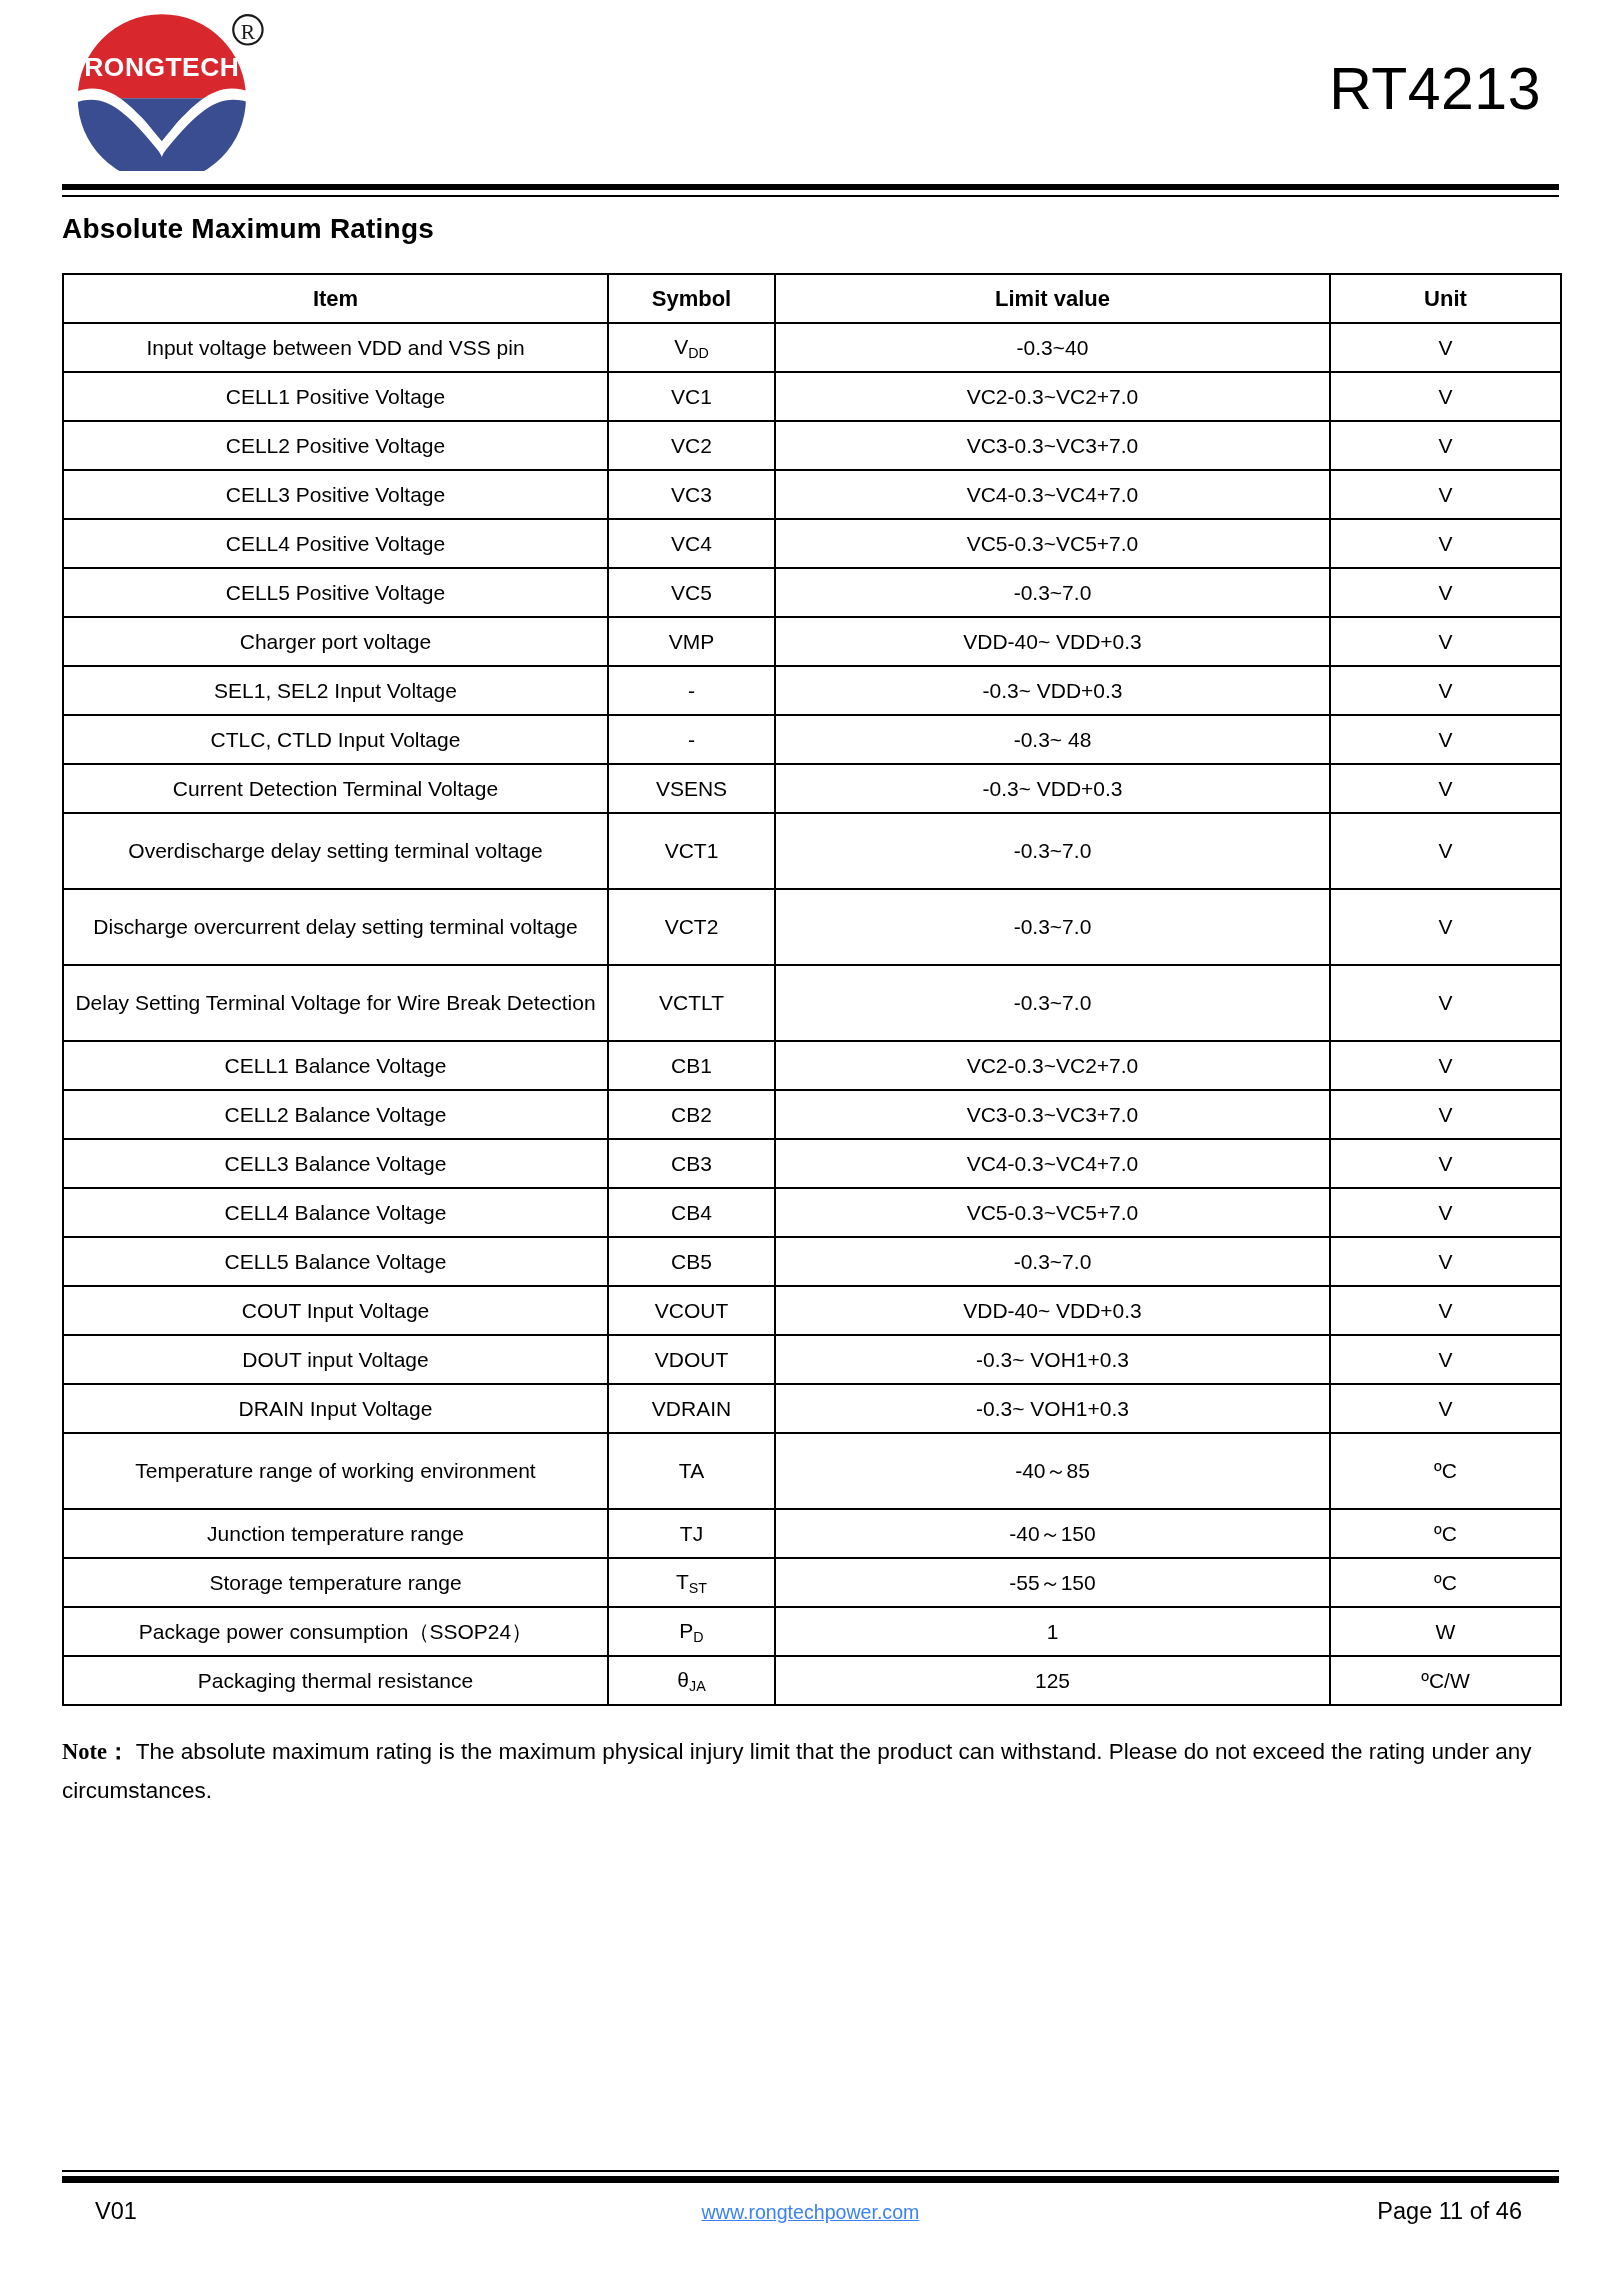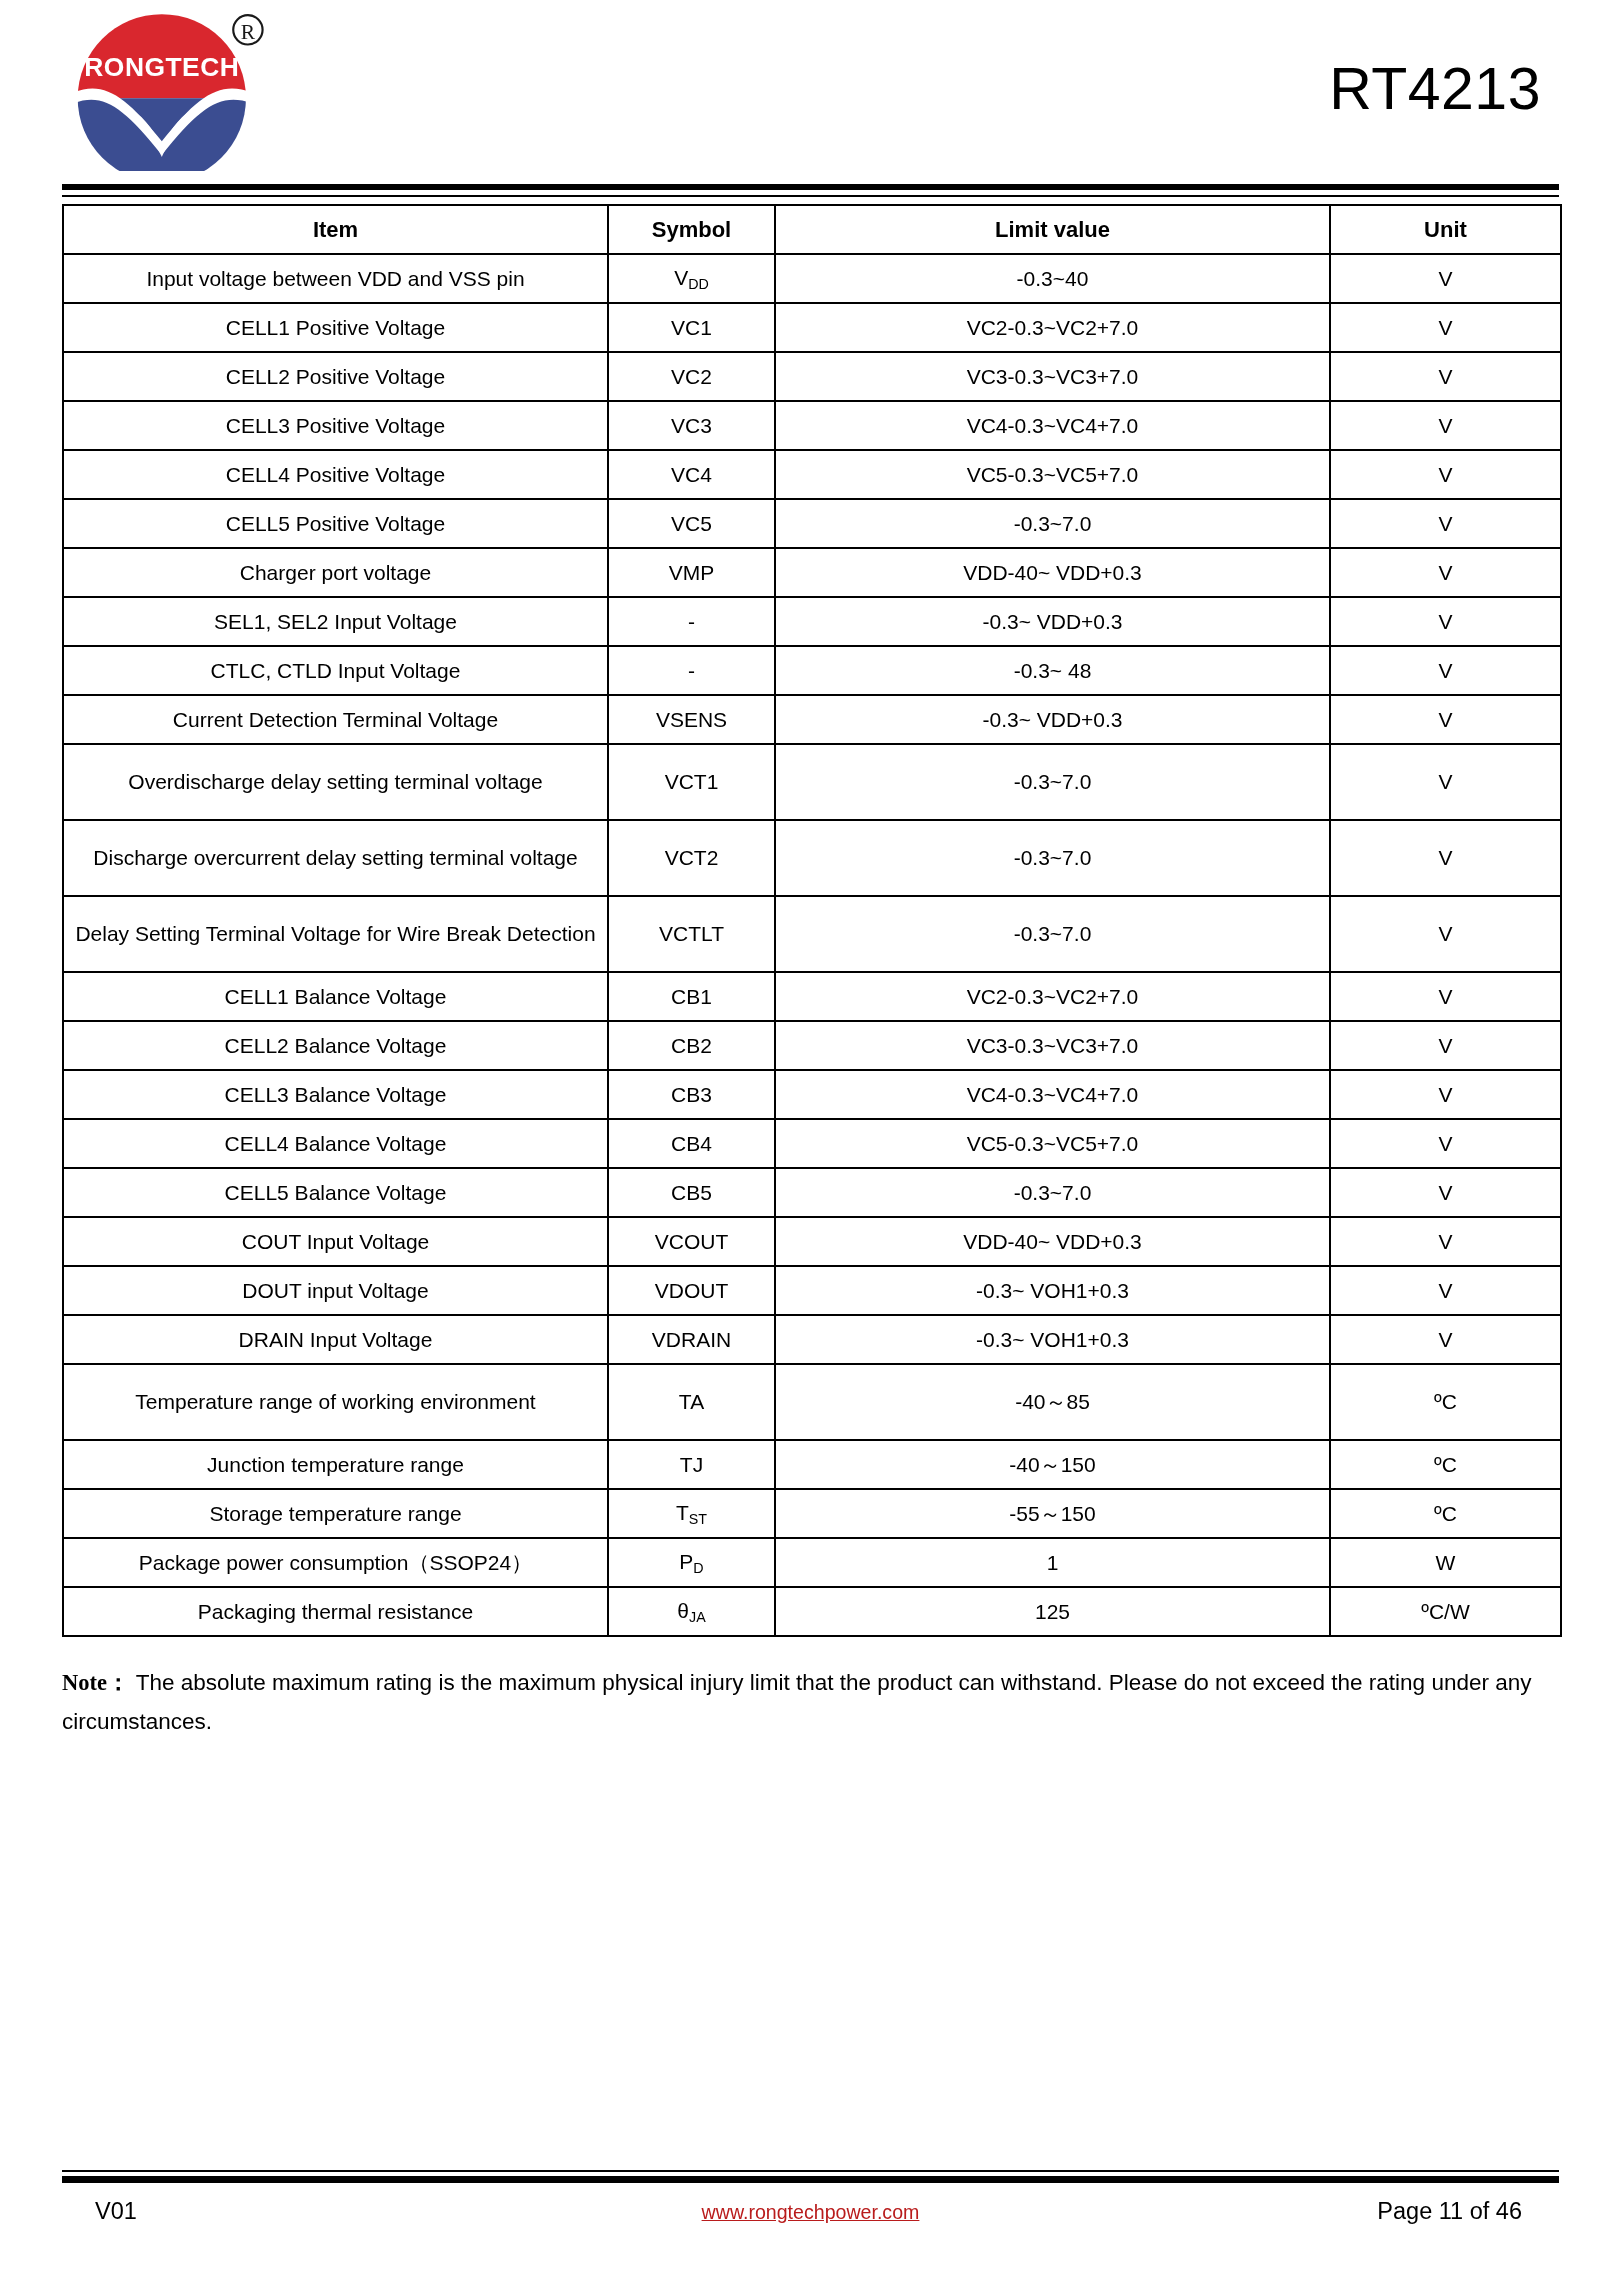--- a/index.html
+++ b/index.html
@@ -132,21 +132,21 @@
     bottom: 60px;
     height: 43px;
     display: flex;
     align-items: center;
     font-size: 23.5px;
   }
   .footer .left   { width: 33%; text-align: left; padding-left: 33px; box-sizing: border-box; }
   .footer .center { width: 34%; text-align: center; }
   .footer .right  { width: 33%; text-align: right; padding-right: 37px; box-sizing: border-box; }
   .footer .center a {
-    color: #b91c1c;
+    color: #3b82f6;
     text-decoration: underline;
     font-size: 19.6px;
   }
 </style>
 </head>
 <body>
 
 <div class="page">
 
   <div class="header">
@@ -173,20 +173,21 @@
 
     <div class="doc-title">RT4213</div>
   </div>
 
   <div class="rule-top">
     <div class="thick"></div>
     <div class="gap"></div>
     <div class="thin"></div>
   </div>
 
+  <div class="section-title">Absolute Maximum Ratings</div>
 
   <table class="ratings">
     <colgroup>
       <col class="c-item">
         <col class="c-symbol">
         <col class="c-limit">
         <col class="c-unit">
     </colgroup>
     <thead>
       <tr>

